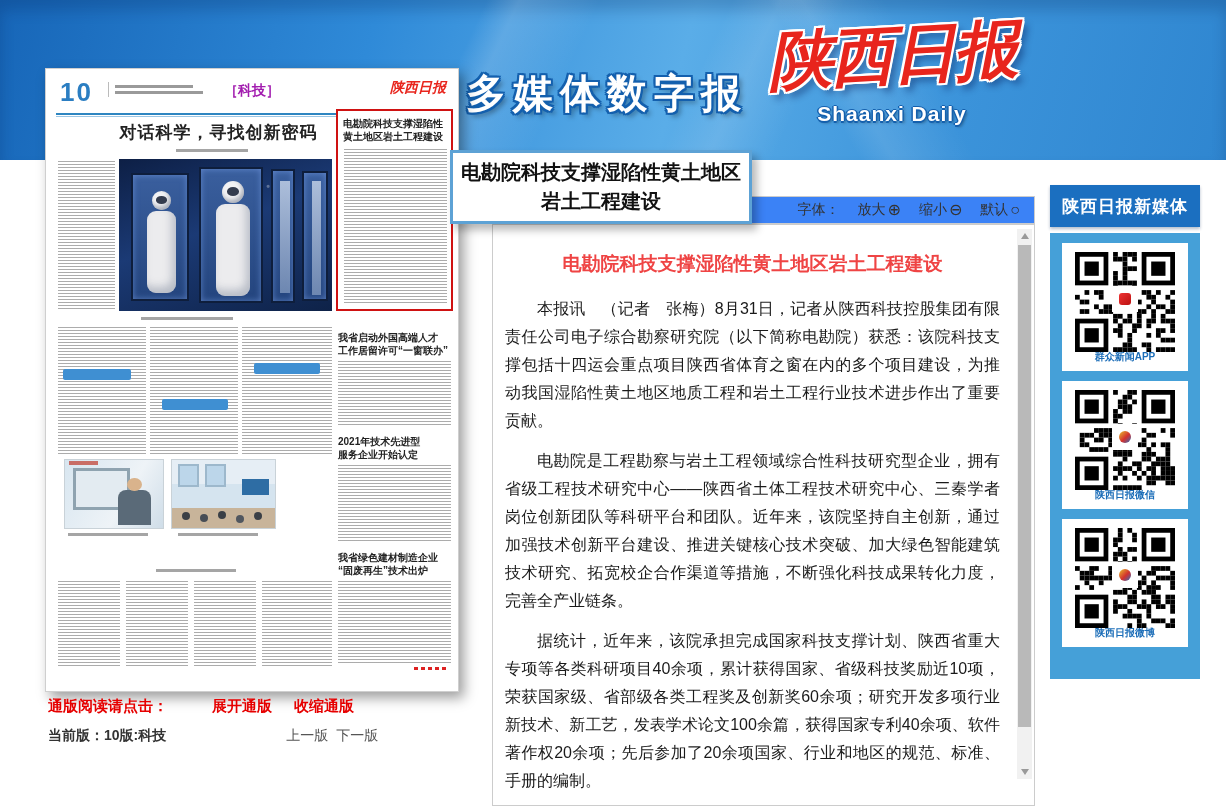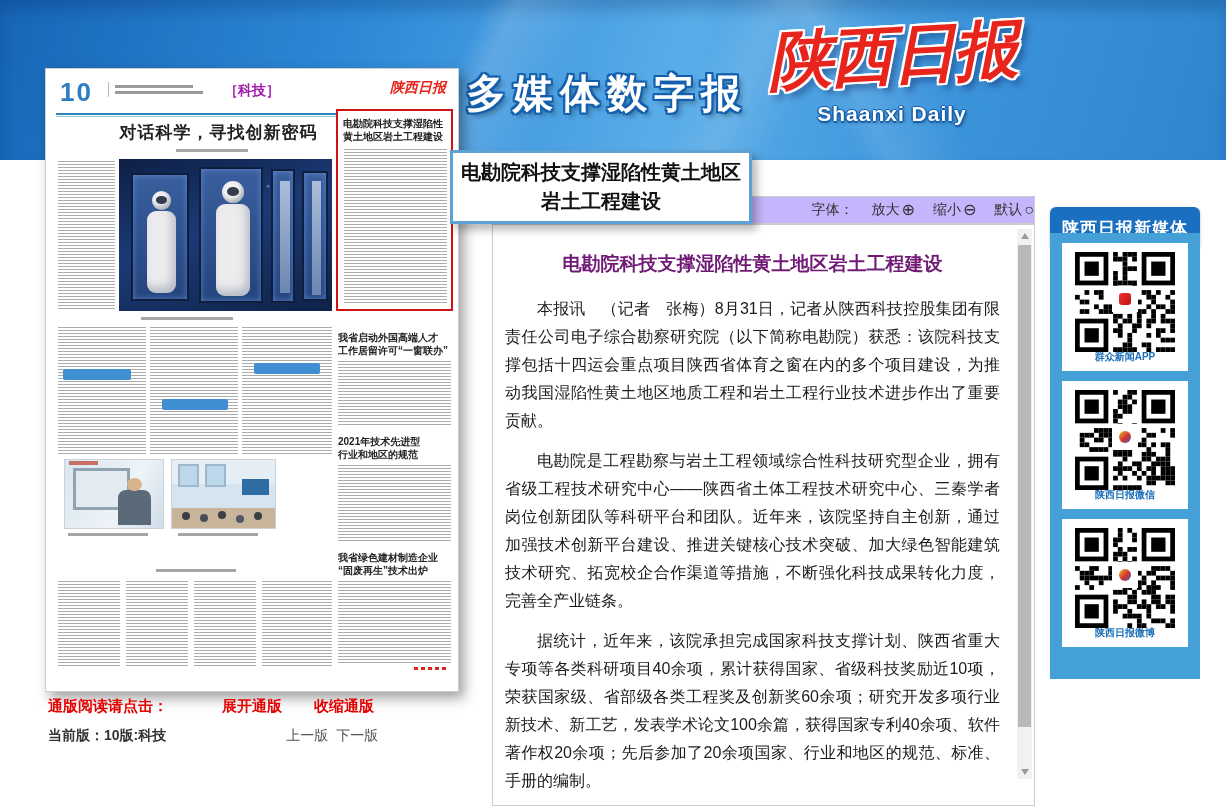--- a/index.html
+++ b/index.html
@@ -88,63 +88,63 @@
   .redend { position:absolute; left:368px; top:598px; width:32px; height:3px;
     background:repeating-linear-gradient(90deg,#d22 0 4px,transparent 4px 7px); }
 
   
   .tooltip { position:absolute; left:450px; top:150px; width:302px; min-height:72px; background:#fff;
     border:3px solid var(--tooltip-blue,#5da2d5); z-index:6; box-shadow:5px 6px 8px rgba(0,0,0,.28);
     display:flex; align-items:center; justify-content:center; text-align:center;
     font-size:20px; font-weight:900; color:#111; line-height:29px; padding:5px 6px; }
 
   
-  .fontbar { position:absolute; left:492px; top:196px; width:543px; height:28px; background:#c4b5fd;
+  .fontbar { position:absolute; left:492px; top:196px; width:543px; height:28px; background:#3b82f6;
     border:1px solid #ccc; z-index:4; display:flex; align-items:center; justify-content:flex-end;
-    gap:18px; font-size:14px; color:#333; }
+    gap:18px; padding-right:14px; font-size:14px; color:#333; }
   .fontbar .btn { cursor:pointer; display:flex; align-items:center; gap:2px; }
   .fontbar .ic { font-size:16px; line-height:1; }
 
   
   .panel { position:absolute; left:492px; top:224px; width:543px; height:582px; background:#fff;
     border:1px solid #ccc; z-index:3; }
   .article-inner { position:absolute; left:12px; right:34px; top:0; bottom:0; overflow:hidden; }
-  .article-title { text-align:center; font-size:19px; font-weight:900; color:#701a75; margin:26px 0 18px; }
+  .article-title { text-align:center; font-size:19px; font-weight:900; color:#ef4444; margin:26px 0 18px; }
   .article-inner p { font-size:16px; line-height:28px; color:#1a1a1a; text-align:justify;
     text-indent:2em; margin:12px 0; }
   .sb { position:absolute; right:2px; top:4px; width:15px; height:550px; background:#f1f1f1; cursor:default; }
   .sb-up,.sb-down { position:absolute; left:0; width:15px; height:14px; background:#f1f1f1;
     display:flex; align-items:center; justify-content:center; cursor:pointer; }
   .sb-up { top:0; } .sb-down { bottom:0; }
   .tri-up { width:0; height:0; border-left:4px solid transparent; border-right:4px solid transparent;
     border-bottom:6px solid #9a9a9a; }
   .tri-down { width:0; height:0; border-left:4px solid transparent; border-right:4px solid transparent;
     border-top:6px solid #9a9a9a; }
   .sb-thumb { position:absolute; left:1px; top:16px; width:13px; height:482px; background:#b9b9b9; cursor:grab; }
 
   
   .sb-header { position:absolute; left:1050px; top:185px; width:150px; height:42px;
     background:var(--sidebar-dark-blue,#1b6fc0); color:#fff; font-size:17px; font-weight:bold;
-    display:flex; align-items:center; justify-content:center; border-radius:6px; cursor:pointer;
-    letter-spacing:1px; box-shadow:0 2px 3px rgba(0,40,90,.3);margin-top:22px; }
+    display:flex; align-items:center; justify-content:center; border-radius:0; cursor:pointer;
+    letter-spacing:1px; box-shadow:0 2px 3px rgba(0,40,90,.3); }
   .sb-body { position:absolute; left:1050px; top:233px; width:150px; height:446px;
     background:var(--sidebar-blue,#45a0d8); padding:10px 12px; }
   .qr-card { background:#fff; padding:5px 5px 7px; margin-bottom:10px; }
   .qr-wrap { position:relative; width:100px; height:94px; margin:4px auto 4px; }
   .qr-wrap svg { display:block; width:100%; height:100%; }
   .qr-center { position:absolute; left:37%; top:36%; width:26%; height:28%; background:#fff;
     display:flex; align-items:center; justify-content:center; }
   .qr-center i { display:block; width:12px; height:12px; border-radius:3px; }
   .qr-card:nth-child(1) .qr-center i { background:linear-gradient(135deg,#e33,#b11); }
   .qr-card:nth-child(2) .qr-center i { background:linear-gradient(135deg,#e8bf2c,#d3312e 55%,#2b6fc0); border-radius:50%; }
   .qr-card:nth-child(3) .qr-center i { background:linear-gradient(135deg,#e8bf2c,#d3312e 55%,#2b6fc0); border-radius:50%; }
   .qr-label { text-align:center; font-size:10px; font-weight:bold; color:var(--label-blue,#1b6db8); }
 
   
-  .footer1 { position:absolute; left:48px; top:697px; display:flex; gap:32px; font-size:15px; font-weight:bold;
+  .footer1 { position:absolute; left:48px; top:697px; display:flex; gap:22px; font-size:15px; font-weight:bold;
     color:var(--link-red,#e60000); z-index:4;align-items:flex-end; }
   .footer1 a { color:var(--link-red,#e60000); text-decoration:none; cursor:pointer; }
   .footer1 .lbl { margin-right:22px; }
   .footer2 { position:absolute; left:48px; top:727px; font-size:14px; color:#333; z-index:4; display:flex; }
   .footer2 .cur { font-weight:bold; }
   .footer2 .pn { margin-left:120px; color:#555; display:flex; gap:8px; }
   .footer2 .pn a { color:#555; text-decoration:none; cursor:pointer; }
 </style>
 </head>
 <body>
@@ -220,21 +220,21 @@
 
   <div class="redbox">
     <div class="side-title pre">电勘院科技支撑湿陷性
 黄土地区岩土工程建设</div>
     <div class="tx" style="left:6px;top:38px;width:103px;height:154px"></div>
   </div>
   <div class="side-title pre abs" style="left:292px;top:262px;width:113px">我省启动外国高端人才
 工作居留许可“一窗联办”</div>
   <div class="tx" style="left:292px;top:292px;width:113px;height:66px"></div>
   <div class="side-title pre abs" style="left:292px;top:366px;width:113px">2021年技术先进型
-行业和地区的规范</div>
+服务企业开始认定</div>
   <div class="tx" style="left:292px;top:396px;width:113px;height:78px"></div>
   <div class="side-title pre abs" style="left:292px;top:482px;width:113px">我省绿色建材制造企业
 “固废再生”技术出炉</div>
   <div class="tx" style="left:292px;top:512px;width:113px;height:82px"></div>
   <div class="redend"></div>
 </div>
 
 <div class="tooltip pre">电勘院科技支撑湿陷性黄土地区
 岩土工程建设</div>
 

